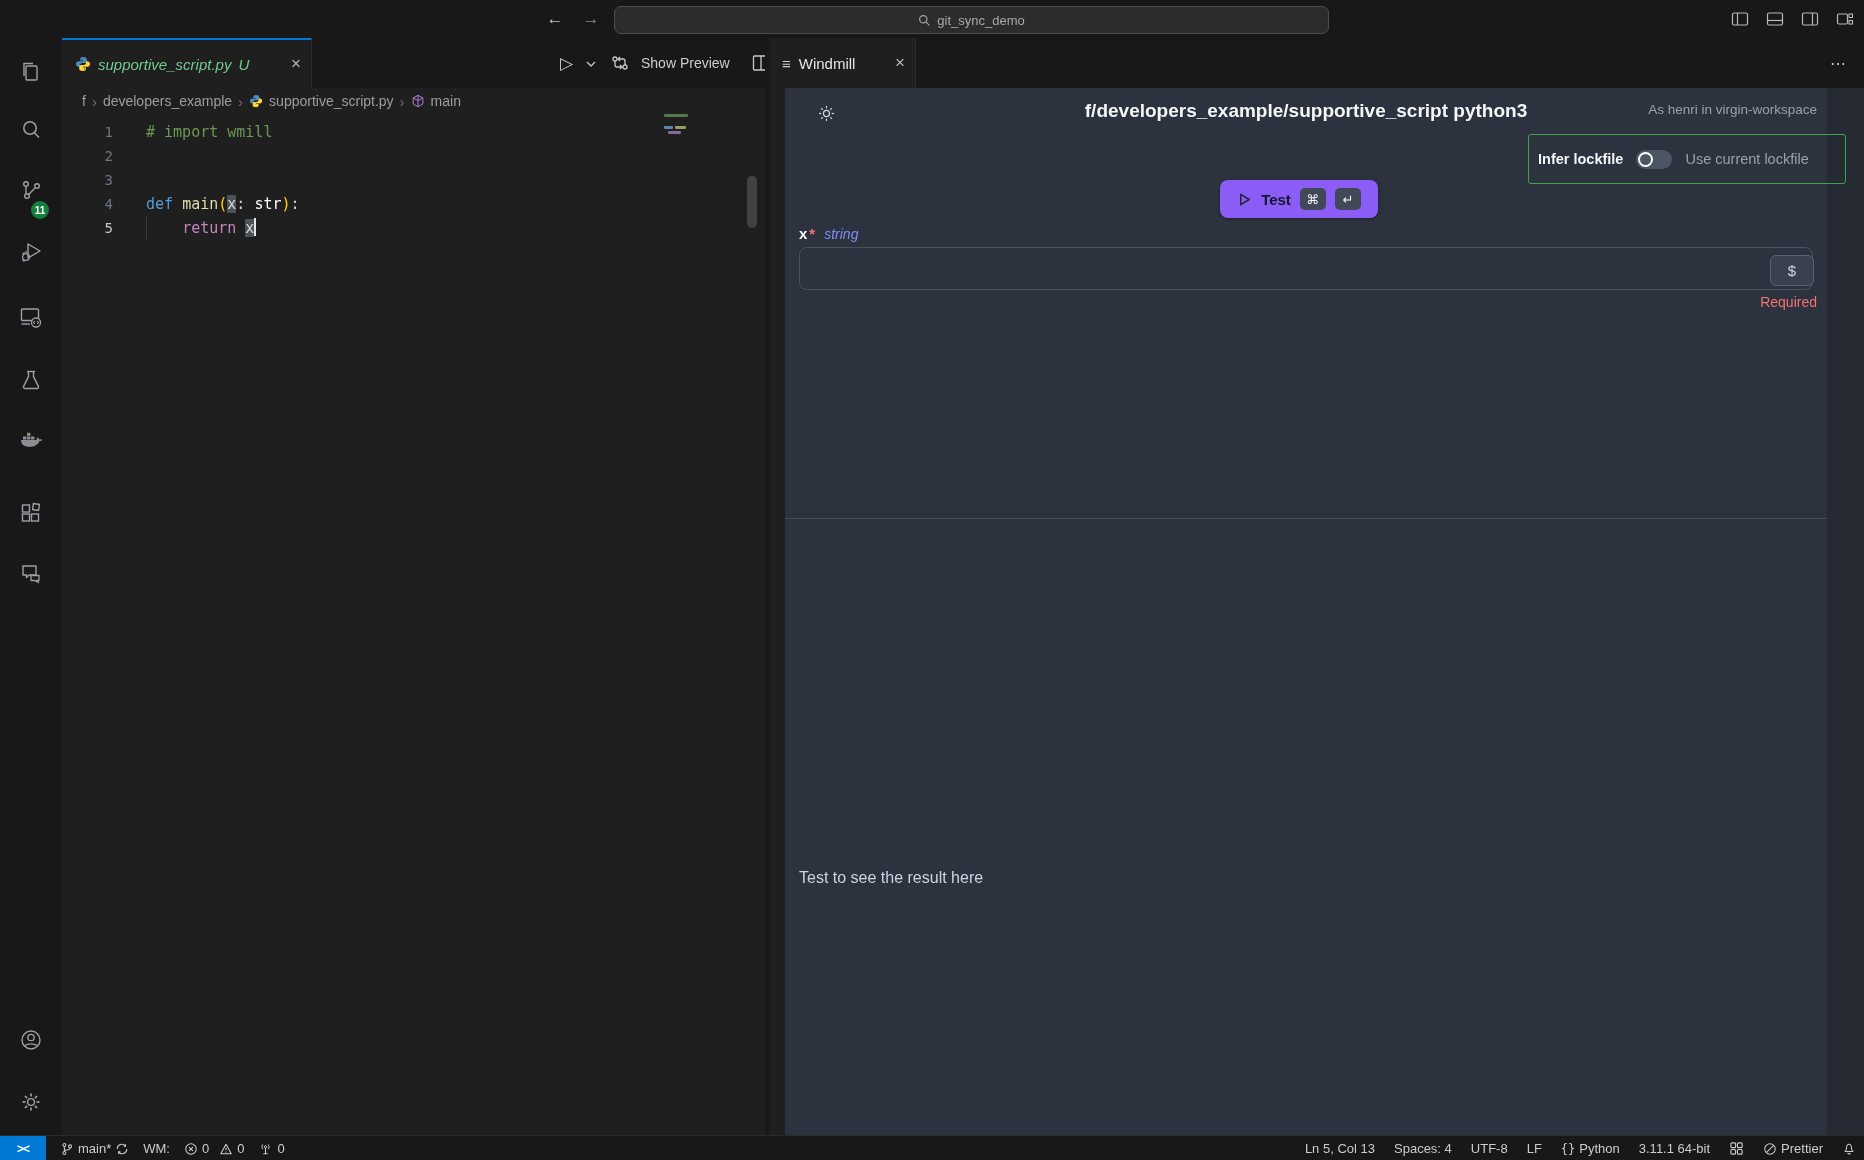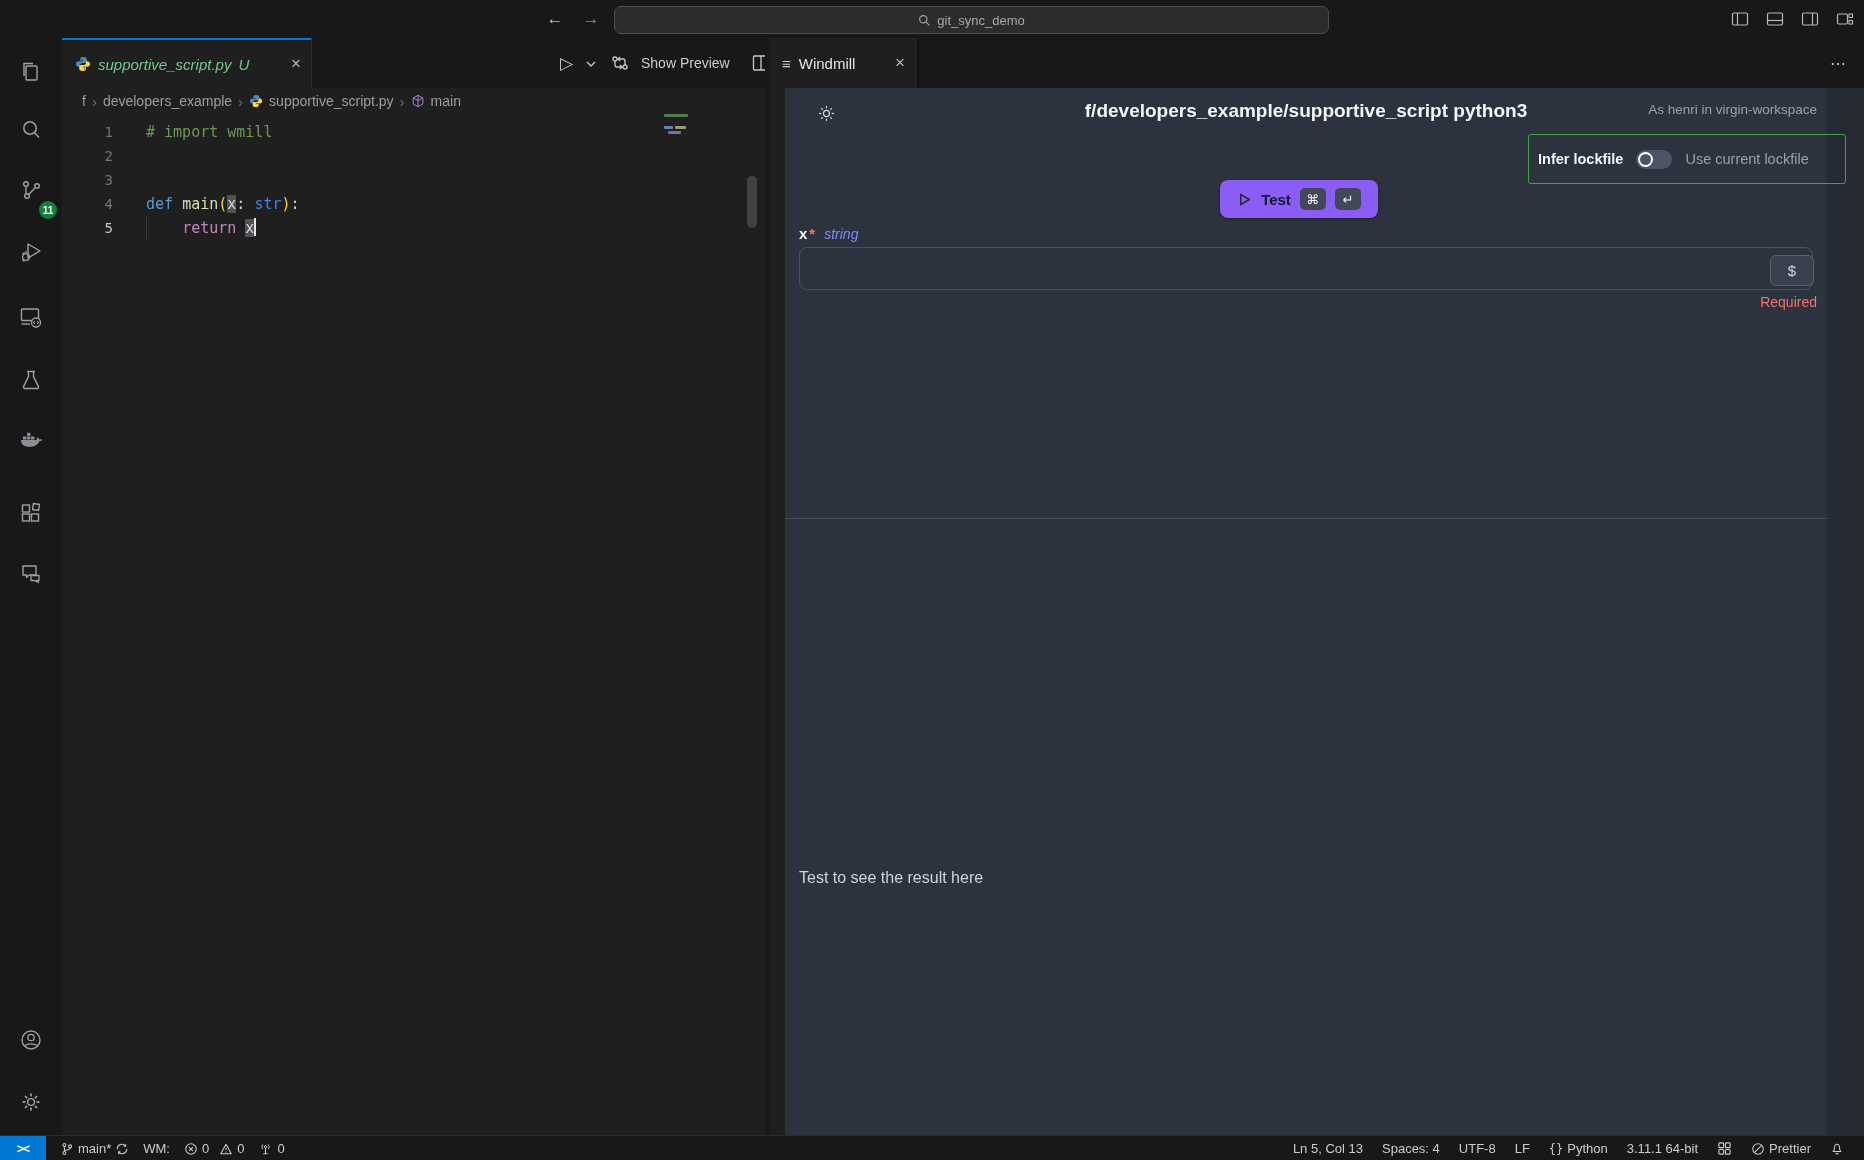--- a/index.html
+++ b/index.html
@@ -12,21 +12,21 @@
   #titlebar{left:0;top:0;width:1864px;height:38px;background:#181818;border-bottom:1px solid #2b2b2b}
   .navarrow{top:7px;font-size:17px;color:#c5c5c5;width:24px;text-align:center;line-height:24px}
   #cmdcenter{left:614px;top:6px;width:713px;height:26px;background:#2c2c2c;border:1px solid #4d4d4d;
              border-radius:7px;display:flex;align-items:center;justify-content:center;gap:6px;
              color:#a8a8a8;font-size:13px}
   .winico{top:10px}
 
   
   #activitybar{left:0;top:38px;width:62px;height:1097px;background:#181818;border-right:1px solid #2b2b2b}
   .ab-ico{position:absolute;left:18px;width:26px;height:26px}
-  #scm-badge{position:absolute;left:39px;top:163px;width:18px;height:18px;border-radius:50%;
+  #scm-badge{position:absolute;left:31px;top:163px;width:18px;height:18px;border-radius:50%;
              background:#15803d;color:#fff;font-size:10px;font-weight:700;display:flex;
              align-items:center;justify-content:center}
 
   
   #tabbar{left:62px;top:38px;width:1802px;height:50px;background:#181818;border-bottom:1px solid #2b2b2b}
   .tab{position:absolute;top:0;height:50px;background:#1f1f1f;display:flex;align-items:center;
        border-right:1px solid #2b2b2b;box-sizing:border-box}
   #tab-editor{left:0;width:250px;border-top:2px solid #0078d4;padding-left:13px;gap:7px}
   #tab-editor .lbl{font-style:italic;color:#73c991;font-size:15px}
   #tab-windmill{left:708px;width:146px;padding-left:12px;gap:8px}
@@ -45,21 +45,21 @@
   #editor{left:62px;top:114px;width:703px;height:1021px;background:#1f1f1f;
           font-family:"DejaVu Sans Mono","Liberation Mono",monospace;font-size:15px}
   .gn{position:absolute;left:0;width:51px;text-align:right;color:#6e7681;font-size:14px;line-height:24px}
   .gn.cur{color:#c6c6c6}
   .cl{position:absolute;left:84px;white-space:pre;line-height:24px;color:#d4d4d4}
   .tk-comment{color:#6a9955}
   .tk-kw{color:#569cd6}
   .tk-kw2{color:#c586c0}
   .tk-fn{color:#dcdcaa}
   .tk-br{color:#ffd700}
-  .tk-ty{color:#3b82f6}
+  .tk-ty{color:#ffffff}
   .tk-pl{color:#d4d4d4}
   .tk-hl{color:#d4d4d4;background:#4d5359}
   #cursor{display:inline-block;width:2px;height:18px;background:#e6e6e6;vertical-align:-3px}
   #indent-guide{left:84px;top:102px;height:24px;border-left:1px solid #3b3b3b}
   #minimap{left:598px;top:-2px;width:34px}
   .mm{position:absolute;height:3px;border-radius:1px}
   #ed-scroll{left:685px;top:62px;width:10px;height:52px;background:#424242;border-radius:5px}
 
   
   #sash{left:765px;top:38px;width:5px;height:1097px;background:#181818}
@@ -110,21 +110,21 @@
   #logs-scroll{position:absolute;right:2px;top:3px;width:11px;height:70px;background:#596273;border-radius:6px}
   #result-hint{left:29px;top:781px;color:#cbd5e1;font-size:16px}
 
   
   #statusbar{left:0;top:1135px;width:1864px;height:25px;background:#181818;border-top:1px solid #2b2b2b;
              display:flex;align-items:center;font-size:13px;color:#cccccc}
   .sb-left{display:flex;align-items:center;height:100%}
   #remote{width:46px;height:100%;background:#0078d4;color:#fff;display:flex;align-items:center;
           justify-content:center;font-weight:700;font-size:12px;letter-spacing:-1px}
   .sb-item{display:flex;align-items:center;gap:4px;margin-left:14px;cursor:pointer}
-  .sb-right{margin-left:auto;display:flex;align-items:flex-end;gap:19px;padding-right:20px}
+  .sb-right{margin-left:auto;display:flex;align-items:flex-end;gap:19px;padding-right:8px}
   .sb-right .sb-item{margin-left:0}
   .braces{font-family:"DejaVu Sans Mono",monospace;font-size:12px}
 </style>
 </head>
 <body>
 
 <div id="titlebar" class="abs">
   <div class="abs navarrow" style="left:543px">←</div>
   <div class="abs navarrow" style="left:579px;color:#8a8a8a">→</div>
   <div id="cmdcenter" class="abs">

